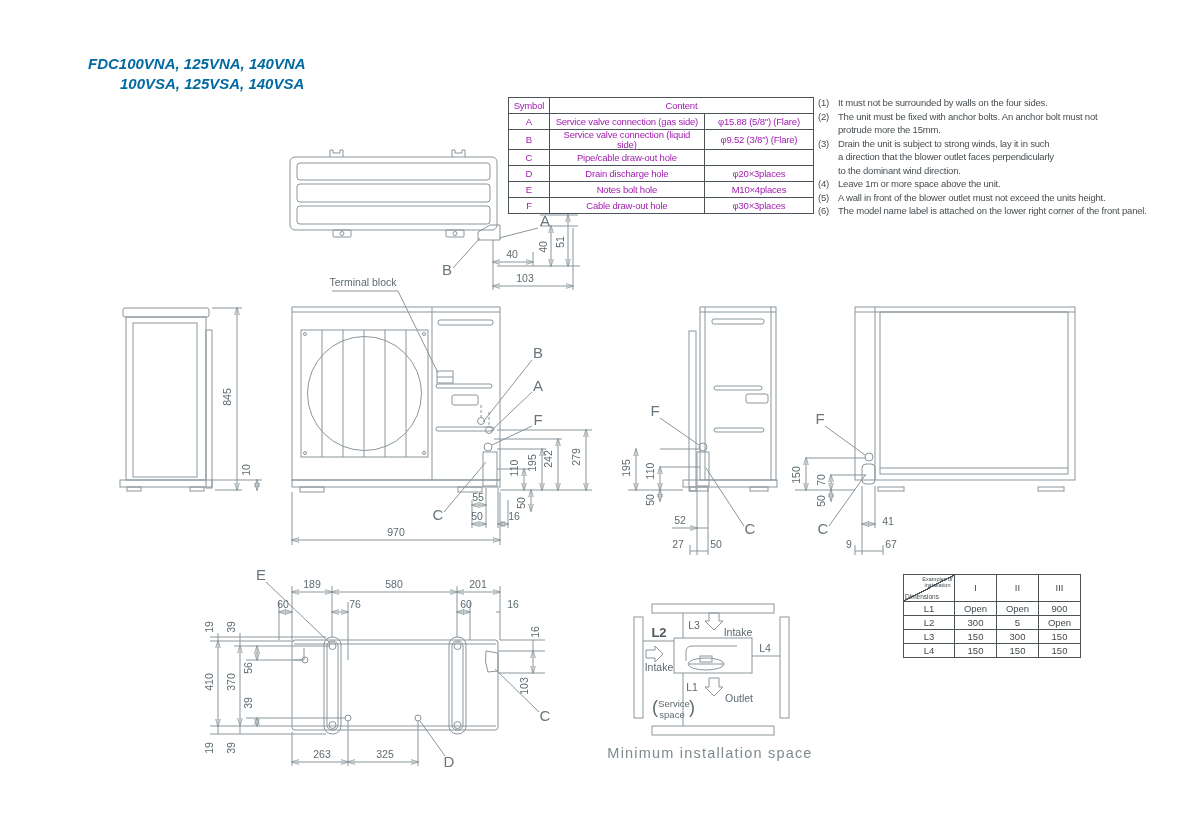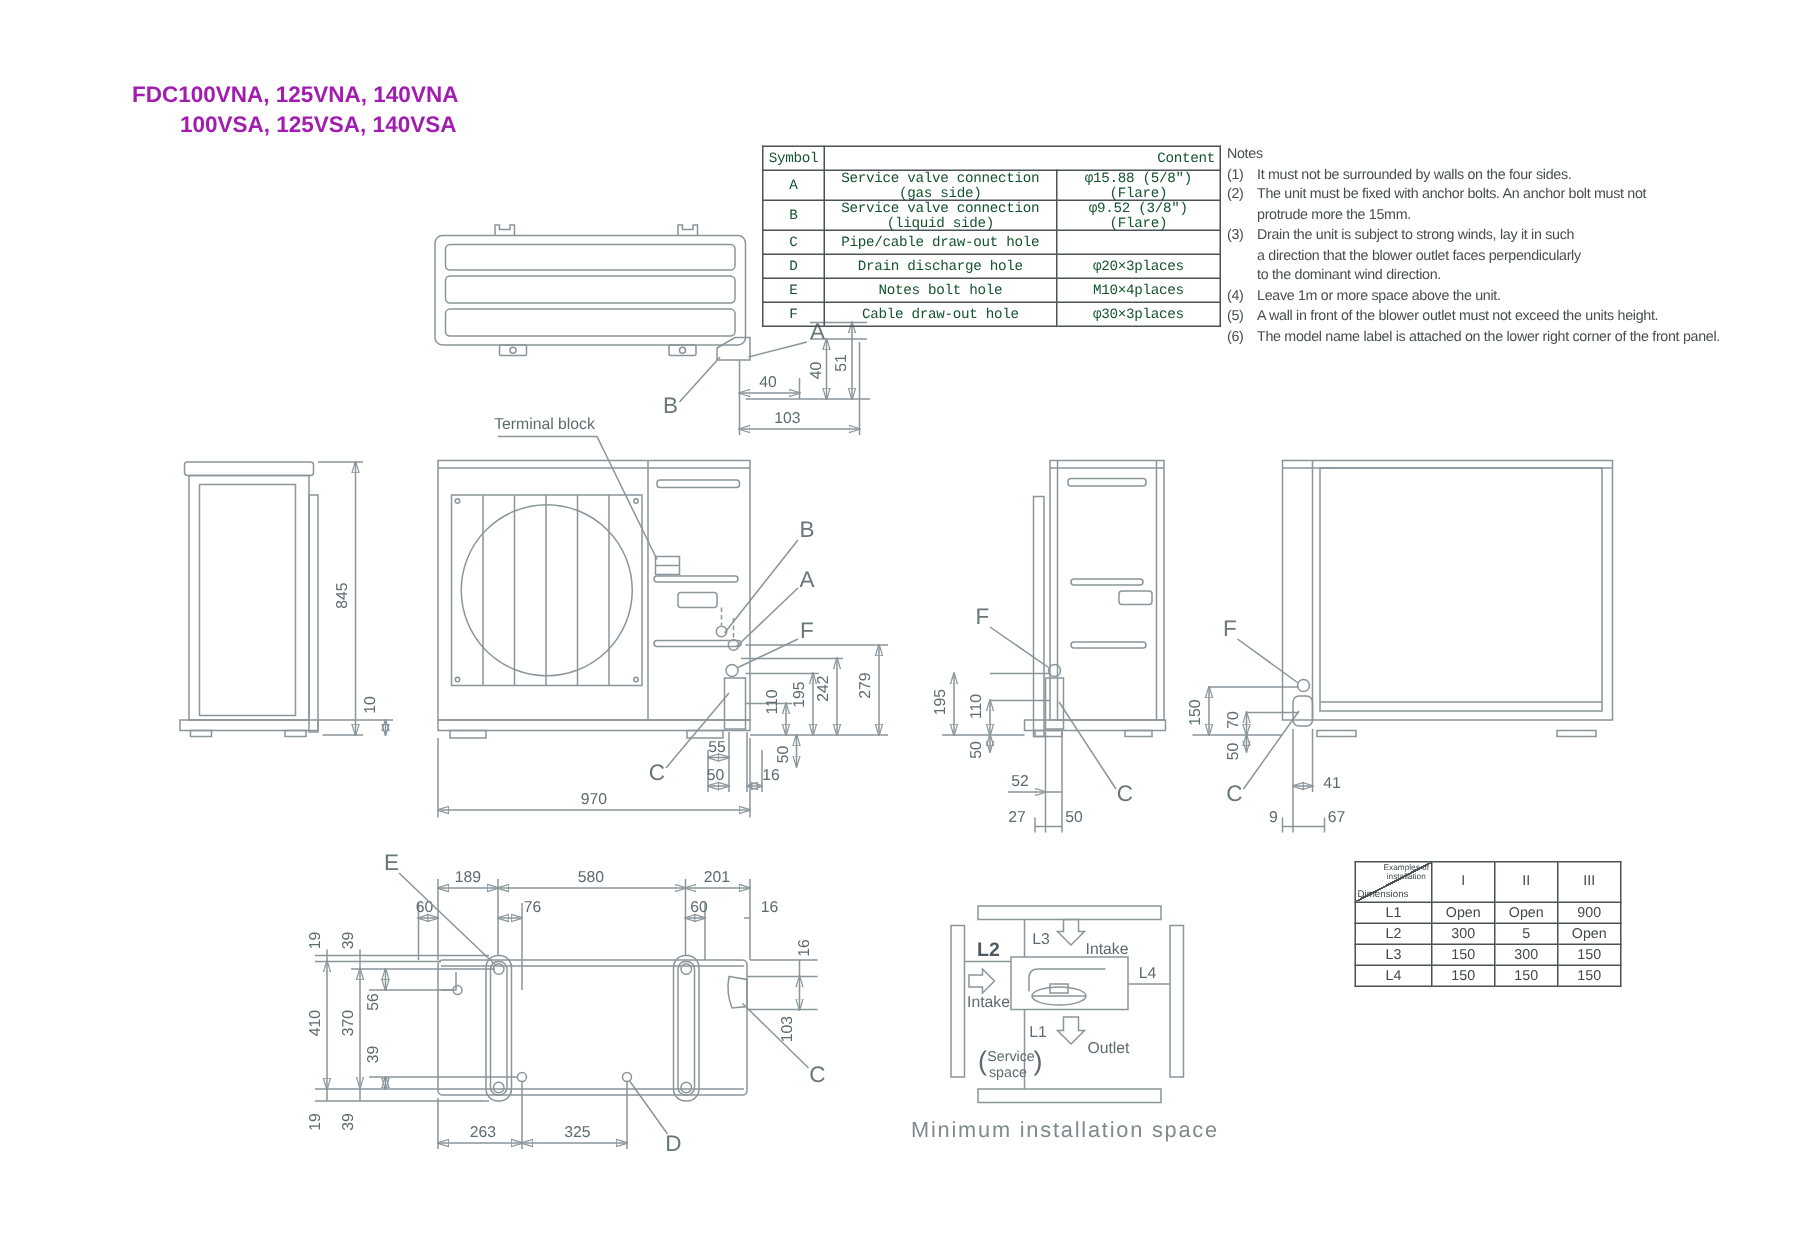--- a/index.html
+++ b/index.html
@@ -9,28 +9,28 @@
   #draw line,#draw path,#draw rect,#draw circle,#draw ellipse,#draw polygon{
       stroke:#8a959b;fill:none;stroke-width:1;}
   #draw text{fill:#5d6a70;stroke:none;font-size:10.5px;text-anchor:middle;
       font-family:"Liberation Sans",sans-serif;}
   #draw text.lbl{font-size:15px;fill:#69767c;}
   #draw text.cap{font-size:14.5px;fill:#7e8a8e;letter-spacing:1.2px;}
   #draw text.bold13{font-size:13px;font-weight:bold;fill:#4e5a60;}
   #draw text.paren{font-size:18px;fill:#5d6a70;}
   #draw text.small{font-size:9.5px;}
 
-  .title{position:absolute;left:88px;top:54px;color:#a21caf;font-weight:bold;
-         font-size:15px;line-height:20px;}
+  .title{position:absolute;left:88px;top:54px;color:#0369a1;font-weight:bold;
+         font-size:15px;line-height:20px;font-style:italic;}
   .title .t2{padding-left:32px;}
 
   table.sym{position:absolute;left:508px;top:97px;border-collapse:collapse;
-        width:306px;color:#14532d;font-family:Liberation Mono, monospace;}
+        width:306px;color:#a21caf;}
   table.sym td,table.sym th{border:1px solid #4b5357;font-weight:normal;
-        font-size:9.5px;letter-spacing:-0.2px;height:15px;padding:0 3px;line-height:1;text-align:right;}
+        font-size:9.5px;letter-spacing:-0.2px;height:15px;padding:0 3px;line-height:1;}
   table.sym .c1{width:34px;text-align:center;}
   table.sym .c2{width:152px;text-align:center;}
   table.sym .c3{width:104px;text-align:center;}
 
   .notes{position:absolute;left:818px;top:96px;width:355px;color:#474e52;
          font-size:9.5px;line-height:13.5px;letter-spacing:-0.2px;}
   .notes .note{display:flex;}
   .notes .nn{width:20px;flex:none;}
   .notes .nt{white-space:pre-line;}
 
@@ -426,21 +426,20 @@
     </tr>
     <tr>
       <td class="c1">F</td>
       <td class="c2">Cable draw-out hole</td>
       <td class="c3">φ30×3places</td>
     </tr>
   </tbody>
     </table>
 
   <div class="notes">
-    <div>Notes</div>
     <div class="note">
         <span class="nn">(1)</span>
         <span class="nt">It must not be surrounded by walls on the four sides.</span>
       </div>
     <div class="note">
         <span class="nn">(2)</span>
         <span class="nt">The unit must be fixed with anchor bolts. An anchor bolt must not
 protrude more the 15mm.</span>
       </div>
     <div class="note">

